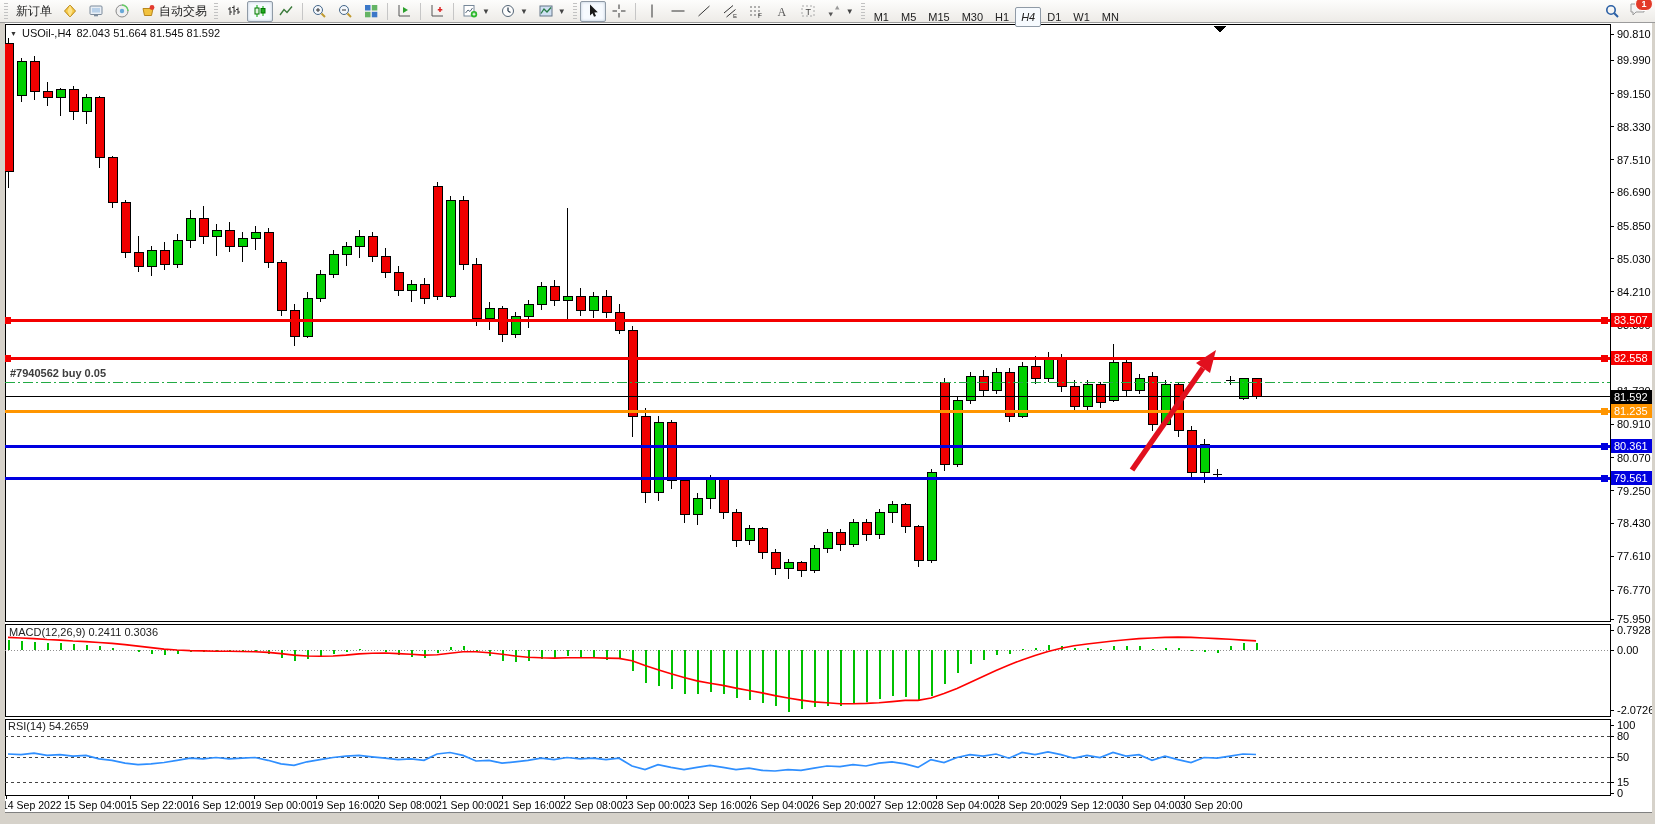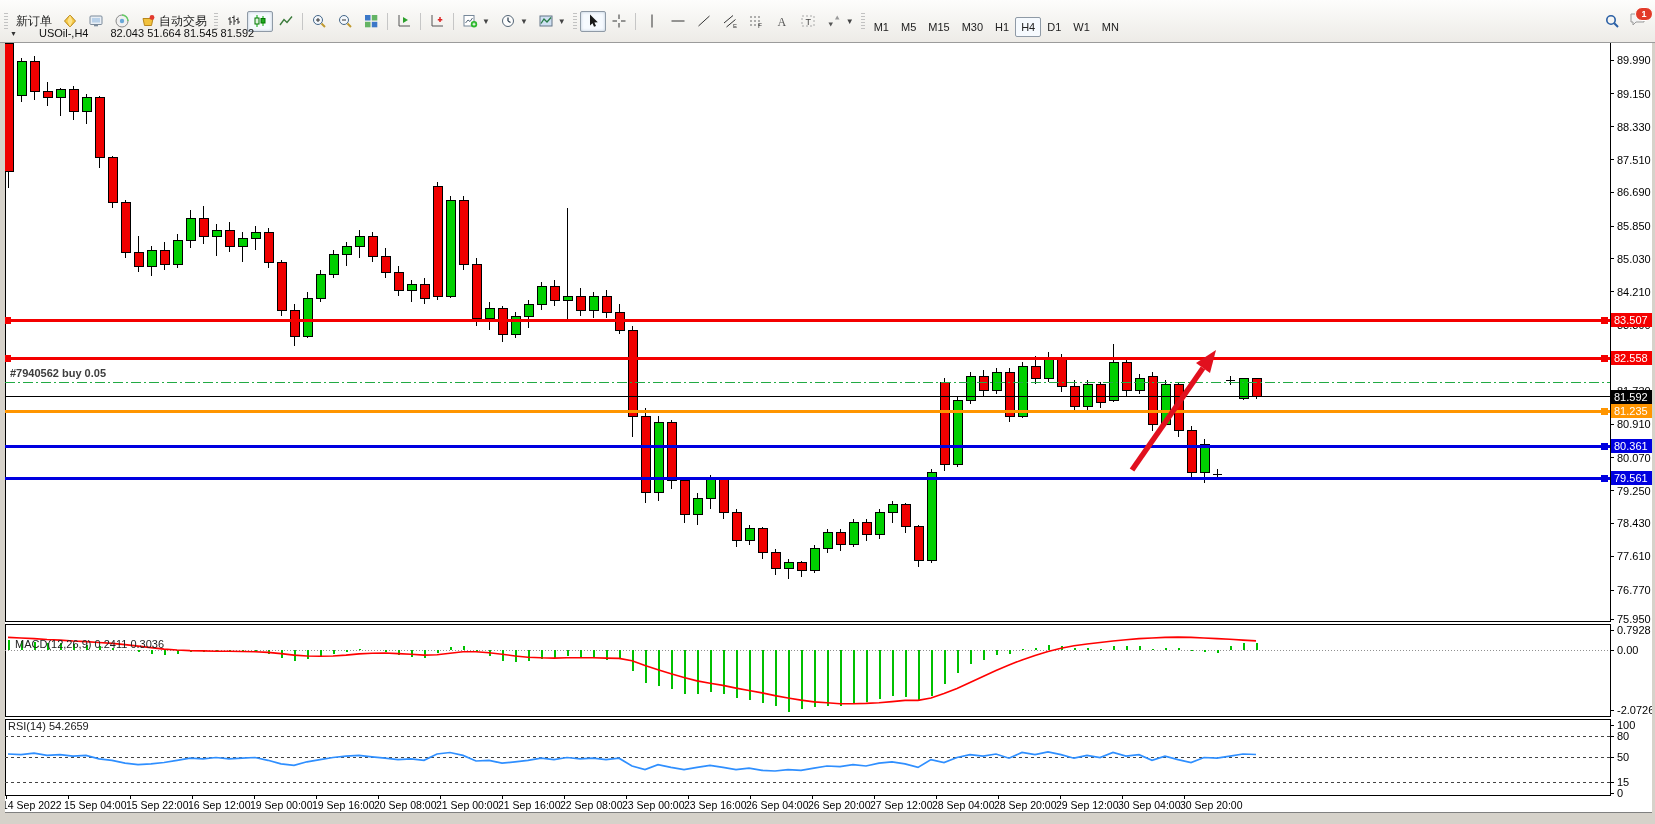--- a/index.html
+++ b/index.html
@@ -1,43 +1,43 @@
 <!DOCTYPE html>
 <html><head>
 <meta charset="utf-8">
 <style>
   html,body{margin:0;padding:0;}
   body{width:1655px;height:824px;position:relative;overflow:hidden;background:#ffffff;
        font-family:"Liberation Sans",sans-serif;-webkit-font-smoothing:none;}
   
   .toolbar{position:relative;z-index:5;height:22px;display:flex;align-items:center;
            background:linear-gradient(#fdfdfc,#edebe7);border-bottom:1px solid #9b9b9b;
-           padding:10px 2px;white-space:nowrap;}
+           padding:0 2px;white-space:nowrap;}
   .grip{width:4px;height:16px;margin:0 3px 0 2px;
         background:repeating-linear-gradient(to bottom,#c2c2c2 0 1px,transparent 1px 3px);}
   .sep{width:1px;height:17px;background:#c6c6c6;margin:0 3px;}
   .tbtn{display:flex;align-items:center;gap:3px;height:19px;padding:0 4px;border:1px solid transparent;
         border-radius:2px;font-size:12px;color:#1d1d1d;cursor:default;}
   .tbtn.active{border-color:#8f9aa6;background:#f6fafe;box-shadow:inset 0 0 3px #b8c6d6;}
   .tbtn svg{display:block;}
   .caret{font-size:8px;color:#444;margin-left:1px;}
   .tf{font-size:11px;padding:0 5px;height:18px;display:flex;align-items:center;border:1px solid transparent;border-radius:2px;color:#222;}
-  .tf.active{border-color:#8f9aa6;background:#f6fafe;}
+  .tf.active{border-color:#8f9aa6;background:#f6fafe;font-style:italic;}
   .right-tools{margin-left:auto;display:flex;align-items:center;}
   .chat-wrap{position:relative;margin:0 6px 0 4px;}
   .badge{position:absolute;top:-4px;right:-6px;min-width:12px;height:12px;border-radius:7px;
          background:#e23a28;color:#fff;font-size:9px;font-weight:bold;display:flex;
          align-items:center;justify-content:center;padding:0 2px;border:1px solid #fff;}
   
   #canvas{position:absolute;left:0;top:0;z-index:1;}
   .overlay{position:absolute;z-index:6;font-size:11px;color:#111;pointer-events:none;}
-  #chart-title{left:10px;top:27px;display:flex;align-items:center;gap:22px;}
+  #chart-title{left:10px;top:27px;display:flex;align-items:center;gap:5px;}
   #chart-title .tri{font-size:7px;color:#333;}
   #order-label{left:10px;top:367px;color:#3c3c3c;font-weight:bold;}
-  #macd-label{left:15px;top:626px;color:#222;margin-top:12px;}
+  #macd-label{left:9px;top:626px;color:#222;}
   #rsi-label{left:8px;top:720px;color:#222;}
   .frame{position:absolute;background:#d6d2ca;z-index:4;}
 </style>
 </head>
 <body>
 
 <div class="toolbar">
   <div class="grip"></div>
   <div class="tbtn">
     <span>新订单</span>

